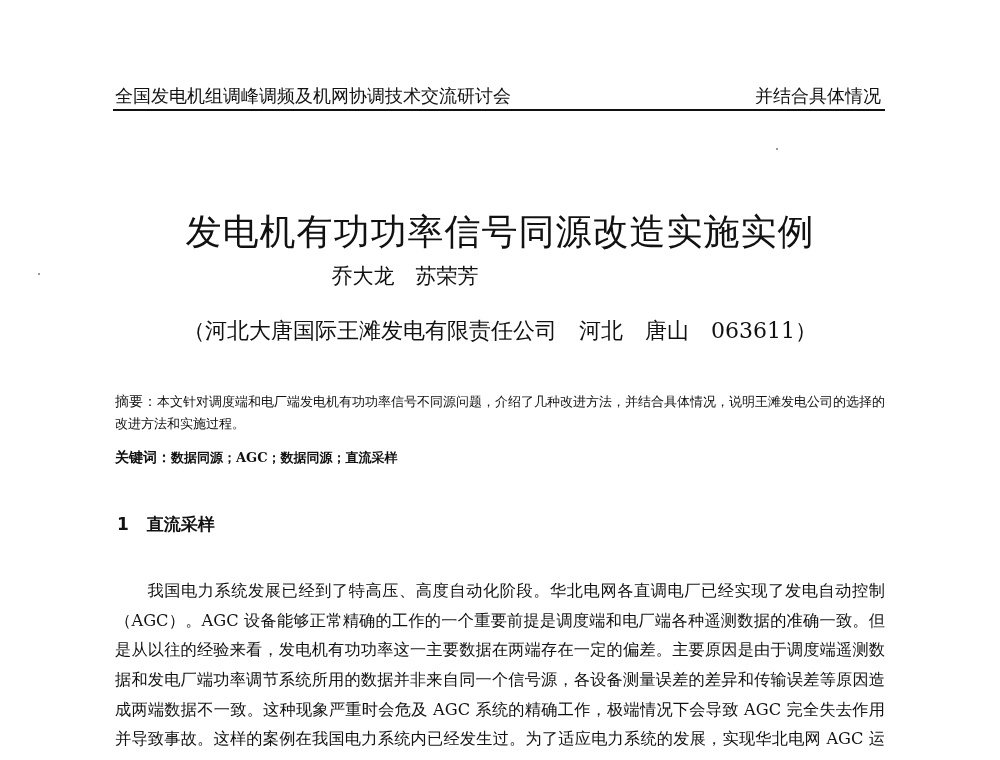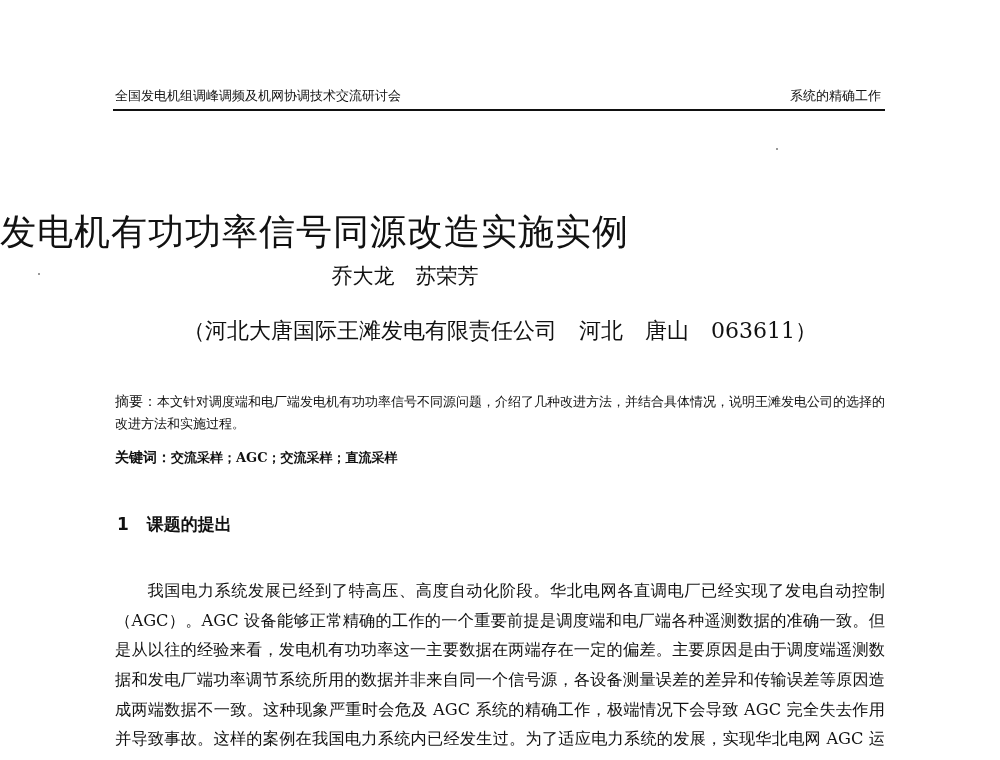--- a/index.html
+++ b/index.html
@@ -4,29 +4,29 @@
 <style>
   html, body { margin: 0; padding: 0; }
   body {
     width: 1000px; height: 760px; overflow: hidden;
     background: #ffffff; color: #111;
     font-family: "DejaVu Serif", "Liberation Serif", serif;
     position: relative;
   }
   .header {
     position: absolute; left: 113px; top: 86px; width: 770px; height: 22px;
-    font-size: 13px; line-height: 20px;
+    font-size: 18px; line-height: 20px;
   }
   .header .left { position: absolute; left: 2px; top: 0; }
   .header .right { position: absolute; right: 2px; top: 0; }
   .header-rule {
     position: absolute; left: 113px; top: 109px; width: 772px; height: 2px; background: #111;
   }
   .title {
-    position: absolute; left: 0; top: 186px; width: 1000px; text-align: left;
+    position: absolute; left: 0; top: 186px; width: 1000px; text-align: center;
     font-family: "DejaVu Sans", "Liberation Sans", sans-serif;
     font-size: 36px; letter-spacing: 1px; line-height: 44px; font-weight: normal;
   }
   .authors {
     position: absolute; left: 0; top: 262px; width: 810px; text-align: center;
     font-size: 21px; line-height: 28px; word-spacing: 18px;
   }
   .affiliation {
     position: absolute; left: 0; top: 315px; width: 1000px; text-align: center;
     font-size: 22px; line-height: 32px; white-space: pre;
@@ -51,38 +51,38 @@
     position: absolute; left: 115px; top: 560px; width: 770px;
     font-size: 16.2px; line-height: 29.6px; text-indent: 2em; text-align: justify;
   }
   .speck { position: absolute; width: 2px; height: 2px; background: #999; }
 </style>
 </head>
 <body>
 
 <div class="header">
   <span class="left">全国发电机组调峰调频及机网协调技术交流研讨会</span>
-  <span class="right">系统的精确工作</span>
+  <span class="right">并结合具体情况</span>
 </div>
 <div class="header-rule"></div>
 
 <div class="speck" style="left:776px; top:148px;"></div>
 <div class="speck" style="left:38px; top:273px;"></div>
 
 <h1 class="title">发电机有功功率信号同源改造实施实例</h1>
 
 <div class="authors">乔大龙　苏荣芳</div>
 
 <div class="affiliation">（河北大唐国际王滩发电有限责任公司　河北　唐山　063611）</div>
 
 <div class="abstract">
   <span class="label">摘要：</span><span>本文针对调度端和电厂端发电机有功功率信号不同源问题，介绍了几种改进方法，并结合具体情况，说明王滩发电公司的选择的改进方法和实施过程。</span>
 </div>
 
 <div class="keywords">
-  <span class="label">关键词：</span><span>交流采样；AGC；交流采样；直流采样</span>
+  <span class="label">关键词：</span><span>数据同源；AGC；数据同源；直流采样</span>
 </div>
 
 <div class="section-heading">
-  <span class="num">1</span><span>课题的提出</span>
+  <span class="num">1</span><span>直流采样</span>
 </div>
 
 <p class="body-text">我国电力系统发展已经到了特高压、高度自动化阶段。华北电网各直调电厂已经实现了发电自动控制（AGC）。AGC 设备能够正常精确的工作的一个重要前提是调度端和电厂端各种遥测数据的准确一致。但是从以往的经验来看，发电机有功功率这一主要数据在两端存在一定的偏差。主要原因是由于调度端遥测数据和发电厂端功率调节系统所用的数据并非来自同一个信号源，各设备测量误差的差异和传输误差等原因造成两端数据不一致。这种现象严重时会危及 AGC 系统的精确工作，极端情况下会导致 AGC 完全失去作用并导致事故。这样的案例在我国电力系统内已经发生过。为了适应电力系统的发展，实现华北电网 AGC 运行考核统一标准和统一管理，提高 AGC 系统运行质量，</p>
 
 </body></html>

